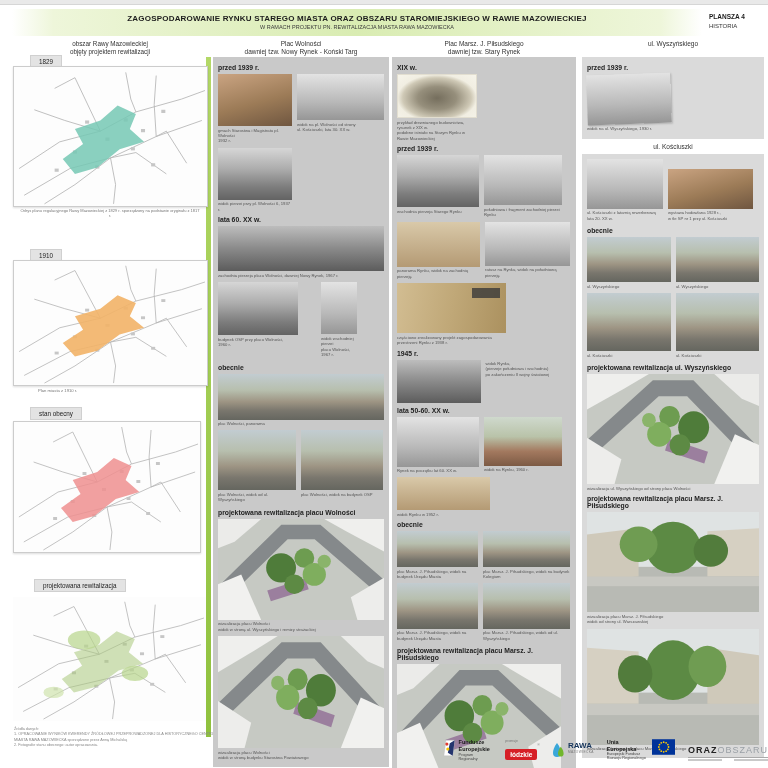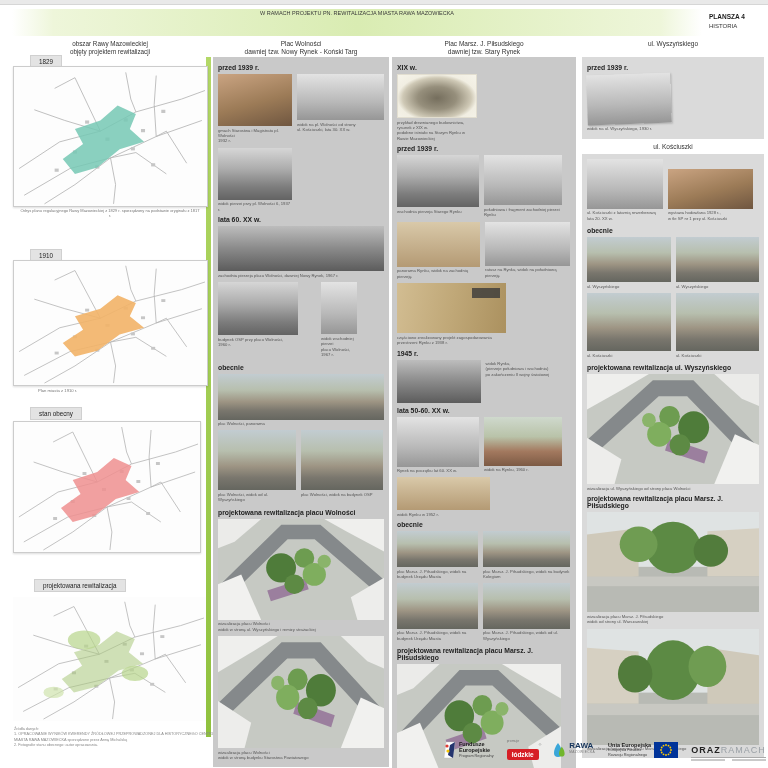--- a/index.html
+++ b/index.html
@@ -131,20 +131,21 @@
         <polygon points="70,12 100,10 100,40 70,40" fill="#d6d0c2"></polygon>
         <circle cx="50" cy="22" r="16" fill="#5c8a44"></circle>
         <circle cx="30" cy="20" r="11" fill="#6f9c52"></circle>
         <circle cx="72" cy="24" r="10" fill="#527c3c"></circle>
         <rect y="40" width="100" height="6" fill="#c8c8c2"></rect>
       </g>
     </defs>
   </svg>
 
   <div class="topbar">
+    <div class="t1">ZAGOSPODAROWANIE RYNKU STAREGO MIASTA ORAZ OBSZARU STAROMIEJSKIEGO W RAWIE MAZOWIECKIEJ</div>
     <div class="t2">W RAMACH PROJEKTU PN. REWITALIZACJA MIASTA RAWA MAZOWIECKA</div>
   </div>
   <div class="plansza">
     <div>PLANSZA 4</div>
     <div class="sub">HISTORIA</div>
   </div>
 
   <div class="greenbar"></div>
 
   <div class="lefthead">
@@ -558,21 +559,21 @@
             <circle cx="9.5" cy="12.3" r="0.9"></circle>
             <circle cx="7.7" cy="10.5" r="0.9"></circle>
           <circle cx="7" cy="8" r="0.9"></circle>
             <circle cx="7.7" cy="5.5" r="0.9"></circle>
             <circle cx="9.5" cy="3.7" r="0.9"></circle>
         </g>
       </svg>
     </div>
     <div class="logo arkon">
       <div>
-        <span class="a1">ORAZ</span><span class="a2">RAMACH</span>
+        <span class="a1">ORAZ</span><span class="a2">OBSZARU</span>
         <div class="rule"></div>
         <div class="bars">
             <div></div>
             <div></div>
           </div>
       </div>
     </div>
   </div>
 </div>
 

